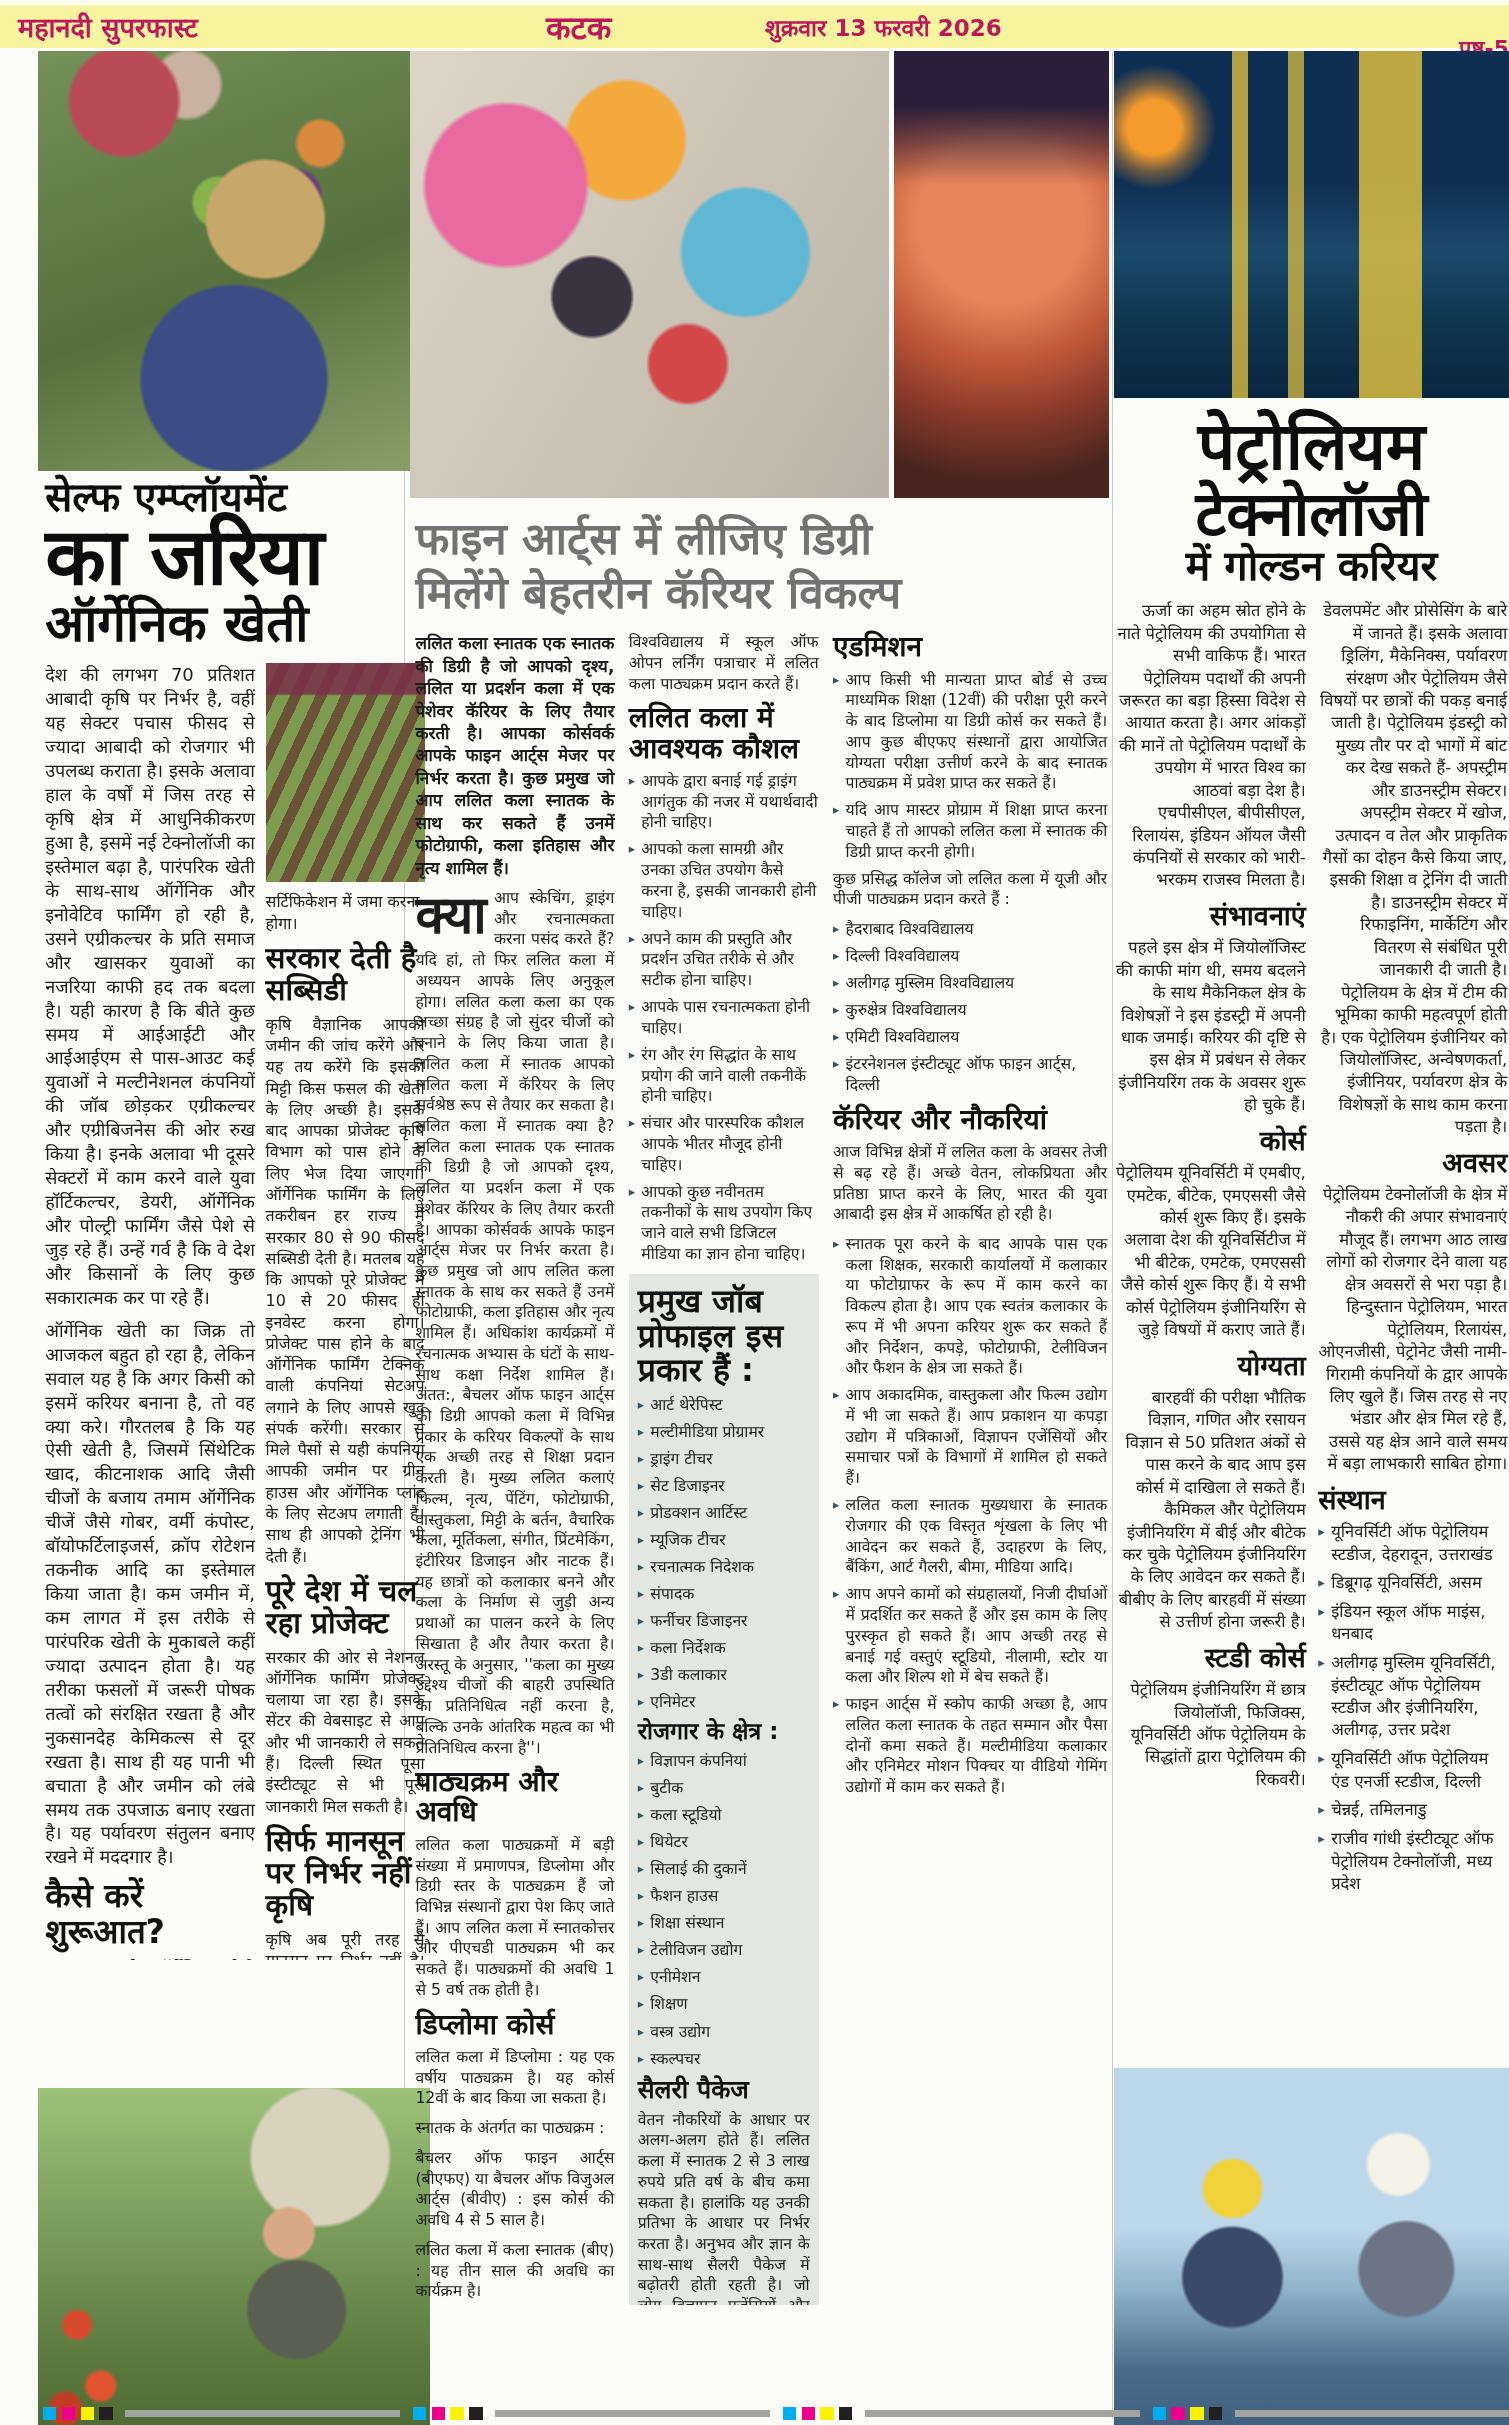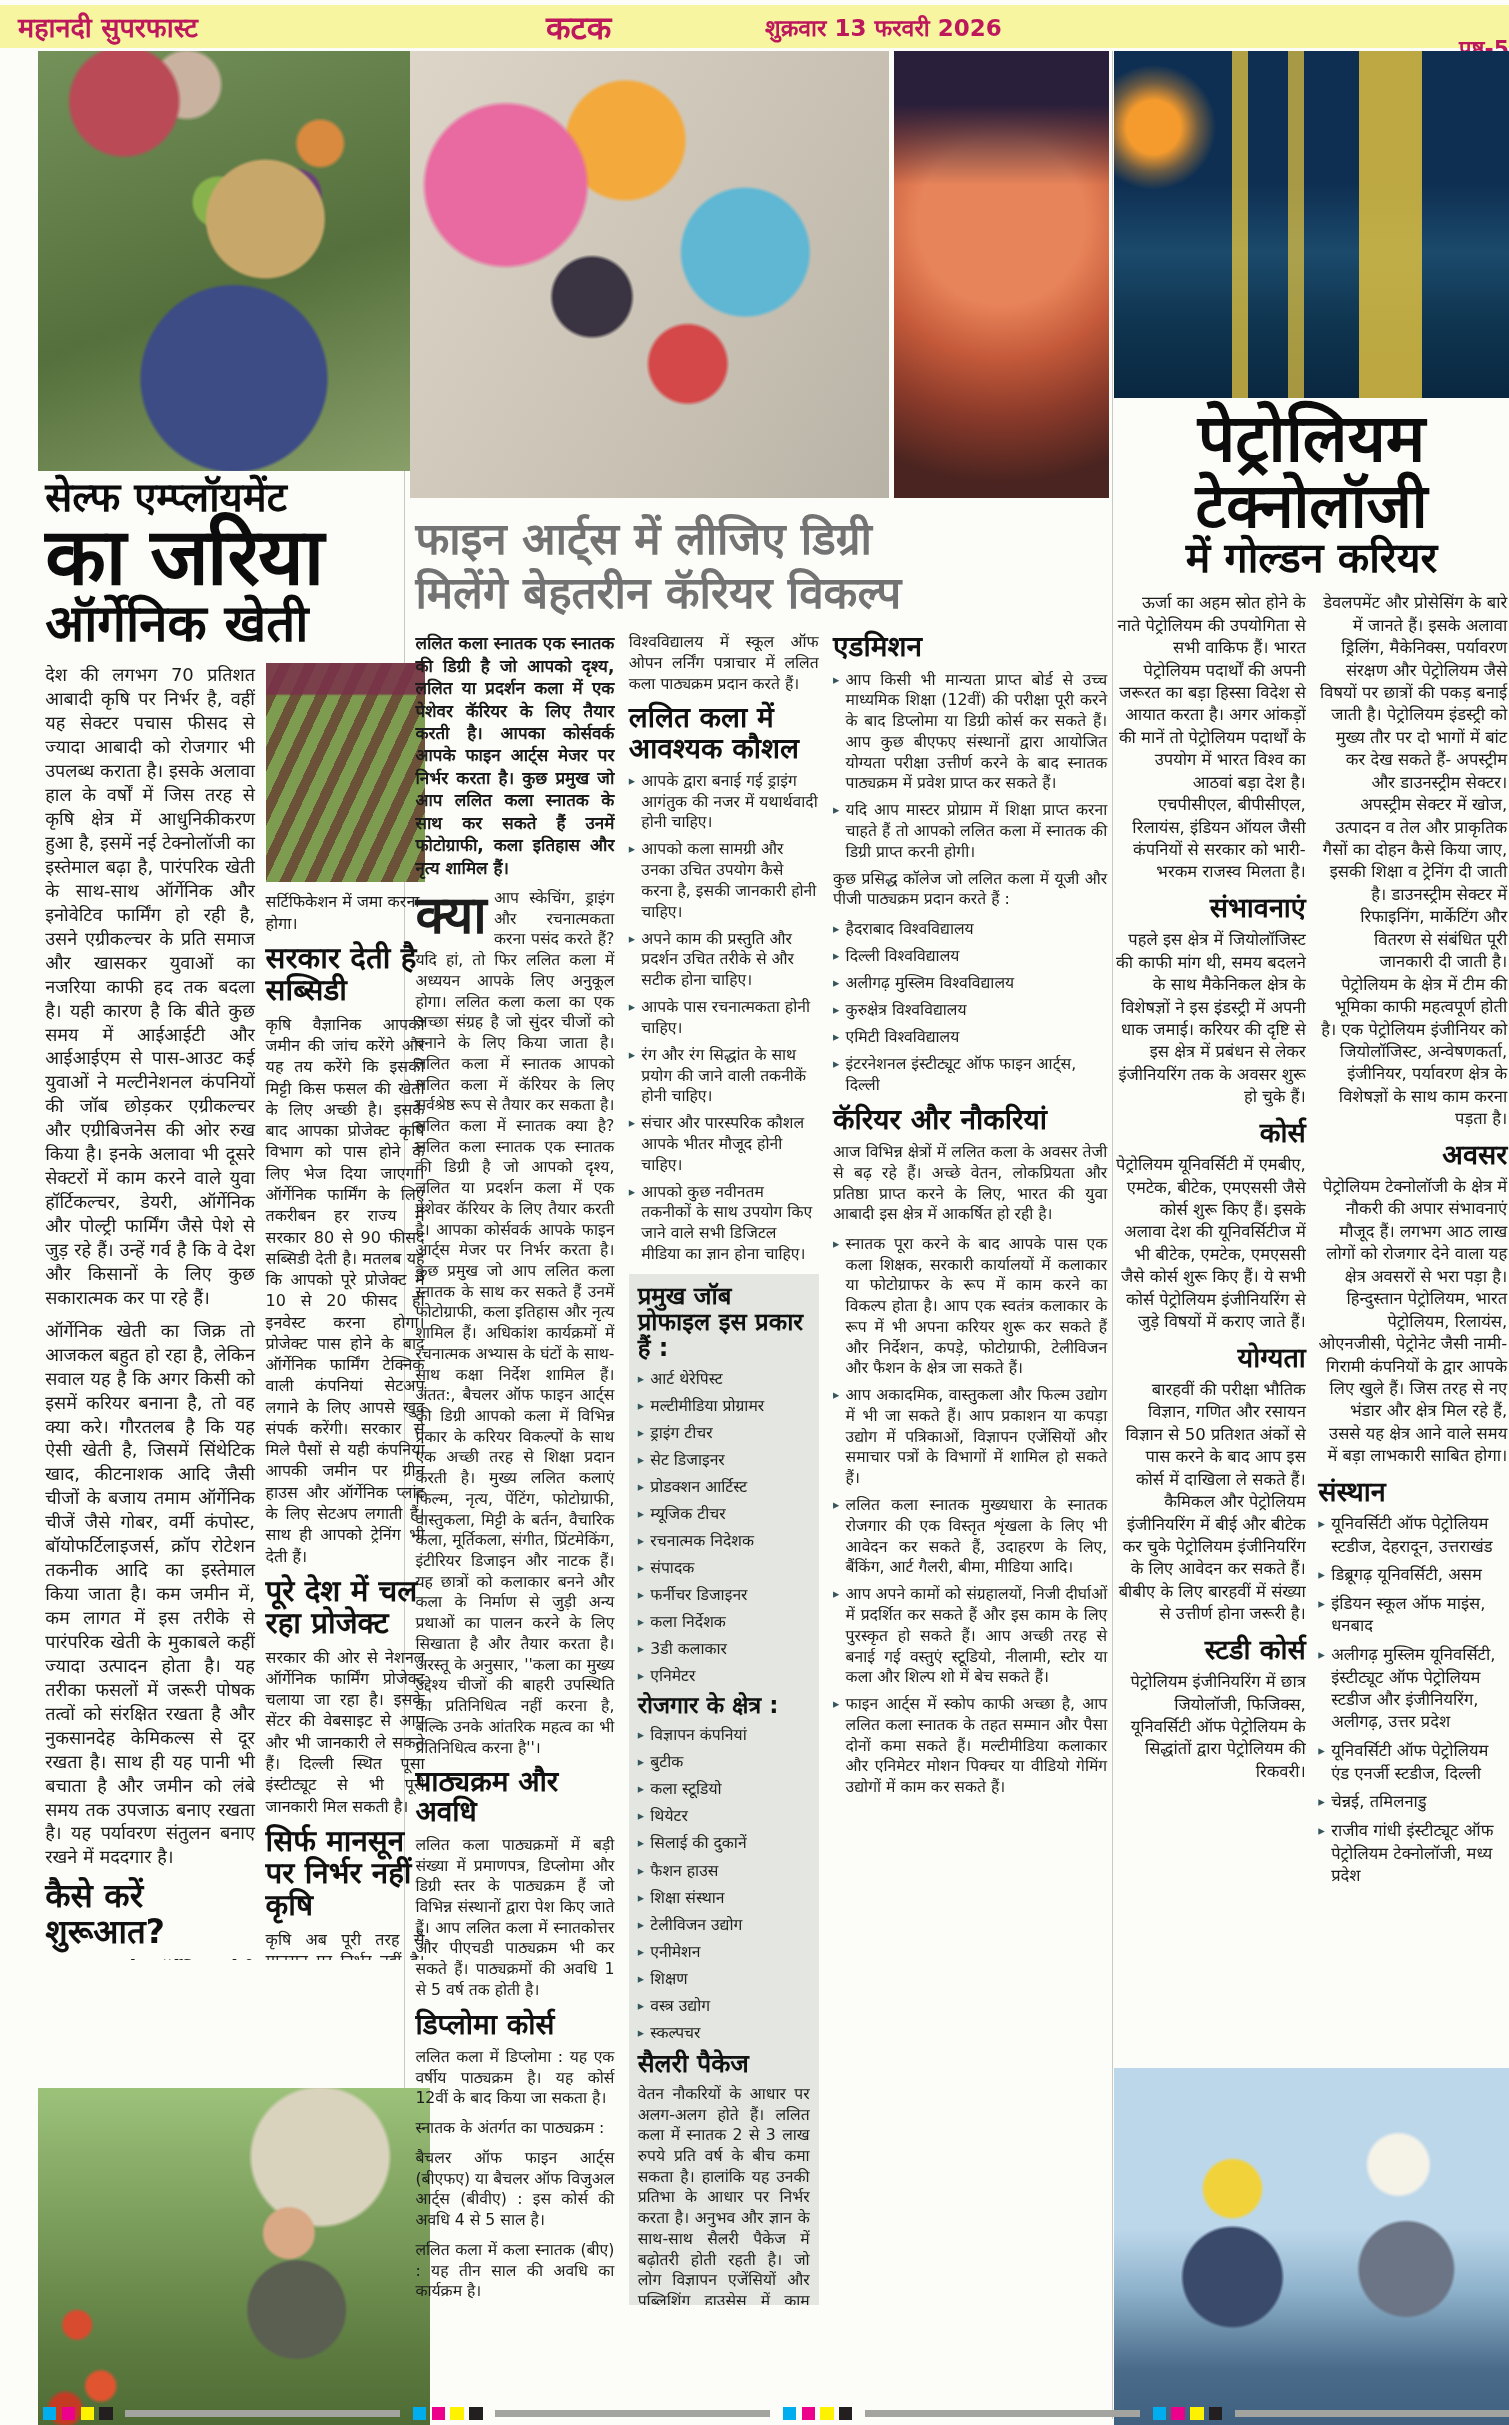--- a/index.html
+++ b/index.html
@@ -71,29 +71,29 @@
        radial-gradient(circle at 50% 38%, #e8845a 0 28%, #c45a3a 46%, #8a3a2a 66%, #4a2420 88%);}
   .midhead{font-size:44px;font-weight:bold;line-height:1.22;padding:14.3px 3.6px 5.4px 5.4px;color:#737373;}
   .midbody{display:flex;gap:14.3px;padding:7.2px 1.8px 0 5.4px;height:1673px;overflow:hidden;font-size:15.7px;line-height:1.32;}
   .mcol1{width:199px;}
   .mcol2{width:190px;}
   .mcol3{flex:1;}
   .introbold{font-weight:bold;font-size:17px;}
   .dropcap{float:left;font-size:52px;font-weight:bold;line-height:.9;padding:3.6px 7.2px 0 0;}
   .sub-mid{font-size:28px;}
   .jobbox{background:#e4e7e1;padding:10.7px 9px;margin:9px 0;}
-  .jobbox .subhead{font-size:24px;margin-top:0;}
+  .jobbox .subhead{font-size:32px;margin-top:0;}
   
   .panel-right{position:absolute;left:1114px;top:51px;width:395px;}
   .photo-oilrig{width:395px;height:347px;
      background:
        radial-gradient(circle at 10% 22%, #f59b2d 0 6%, rgba(245,155,45,.4) 10%, transparent 14%),
        linear-gradient(90deg, transparent 0 30%, rgba(232,198,63,.75) 30% 34%, transparent 34% 44%, rgba(232,198,63,.7) 44% 48%, transparent 48% 62%, rgba(232,198,63,.8) 62% 78%, transparent 78%),
        linear-gradient(180deg,#0e2f52 0 38%,#1b4a6b 58%,#0f3550 78%,#0a2740);}
-  .rhead{text-align:center;font-weight:bold;color:#0c0c0c;padding-top:7px;line-height:1.04;}
+  .rhead{text-align:center;font-weight:bold;color:#0c0c0c;padding-top:15px;line-height:1.04;}
   .rhead .r1{font-size:66px;}
   .rhead .r2{font-size:61px;}
   .rhead .r3{font-size:41px;}
   .rbody{display:flex;gap:12.5px;padding:12.5px 1.8px 0 1.8px;height:1297px;overflow:hidden;font-size:16.5px;line-height:1.36;}
   .rcolL{width:190px;}
   .rcolR{flex:1;}
   .ral p{text-align:right;}
   .ral .subhead{text-align:right;}
   .sub-right{font-size:27px;}
   .photo-engineers{position:absolute;left:0;top:2017px;width:395px;height:402px;

